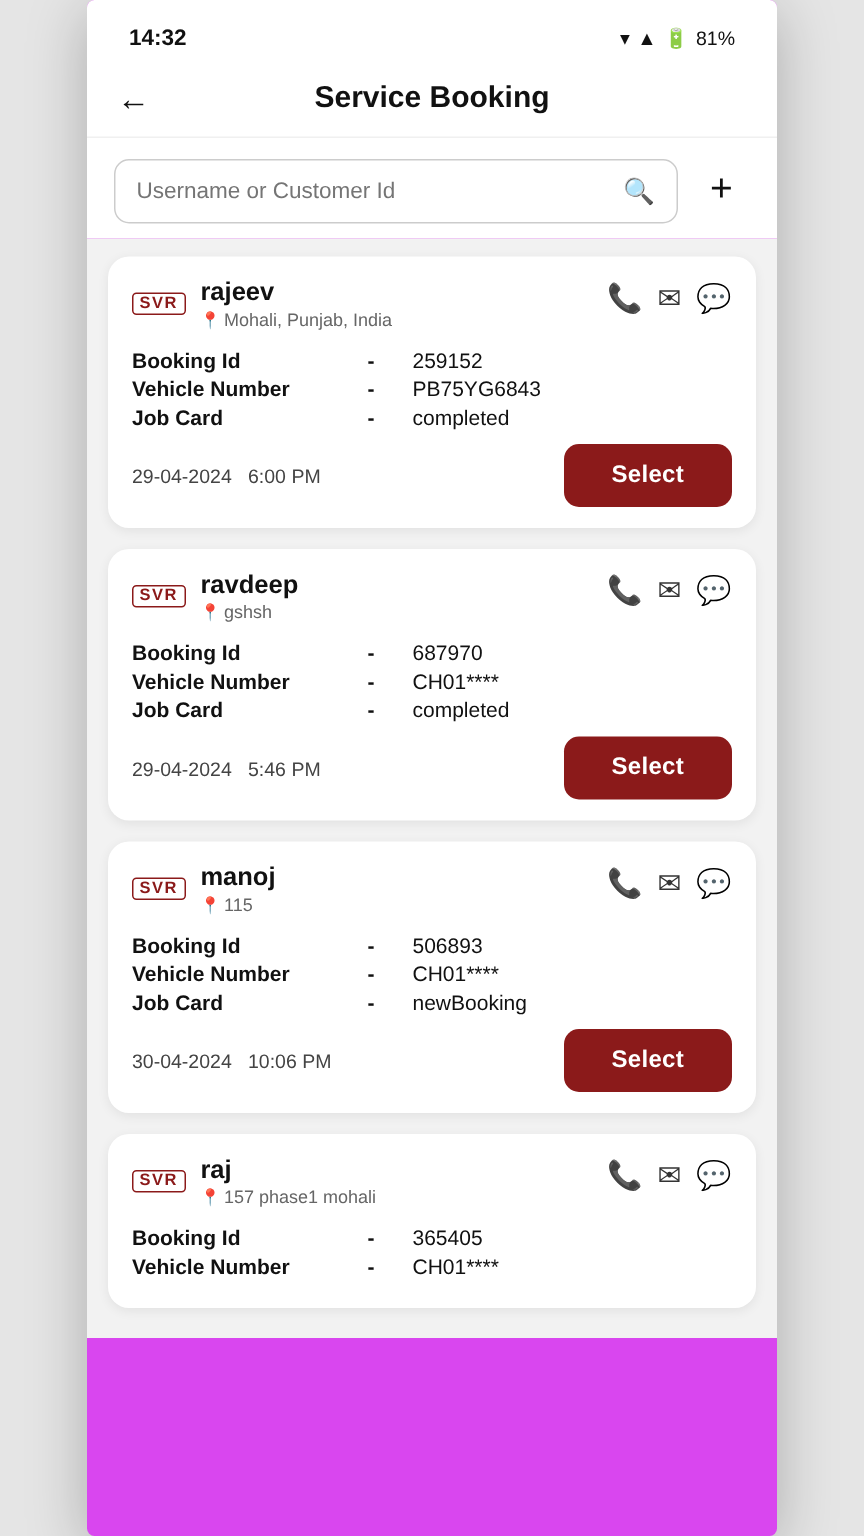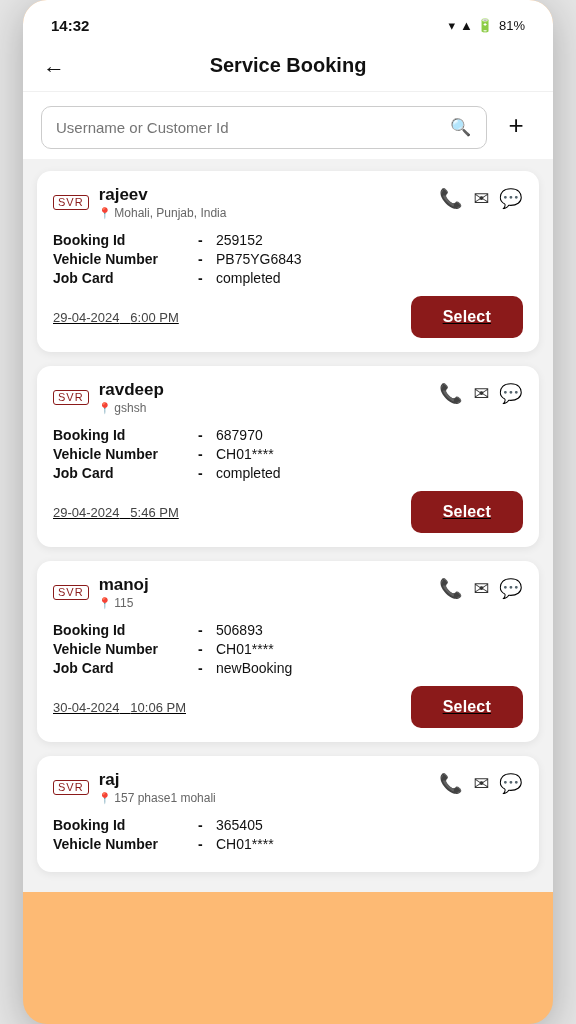--- a/index.html
+++ b/index.html
@@ -8,24 +8,24 @@
     body {
       width: 576px;
       min-height: 1024px;
       background: #e5e5e5;
       font-family: 'Segoe UI', Arial, sans-serif;
       display: flex;
       justify-content: center;
     }
 
     .phone-frame {
-      width: 530px;
+      width: 460px;
       min-height: 1024px;
-      background: #fdba74;
-      border-radius: 24px;
+      background: #d946ef;
+      border-radius: 5px;
       overflow: hidden;
       position: relative;
       box-shadow: 0 8px 40px rgba(0,0,0,0.25);
     }
 
     
     .status-bar {
       background: #ffffff;
       padding: 12px 28px 6px;
       display: flex;
@@ -178,20 +178,21 @@
 
     
     .card-details {
       margin-bottom: 10px;
     }
     .detail-row {
       display: flex;
       align-items: baseline;
       margin-bottom: 3px;
       font-size: 14px;
+      gap: 12px;
     }
     .detail-label {
       width: 145px;
       font-weight: 600;
       color: #111;
       font-size: 14px;
     }
     .detail-dash {
       width: 18px;
       color: #111;
@@ -202,21 +203,20 @@
       font-weight: 400;
       font-size: 14px;
     }
 
     
     .card-footer {
       display: flex;
       align-items: center;
       justify-content: space-between;
       margin-top: 8px;
-      text-decoration: underline;
     }
     .card-datetime {
       font-size: 13px;
       color: #444;
       font-weight: 500;
     }
     .select-btn {
       background: #8b1a1a;
       color: #ffffff;
       border: none;
@@ -235,21 +235,21 @@
       margin-bottom: 0;
       padding: 14px 16px 10px;
       box-shadow: 0 2px 8px rgba(0,0,0,0.07);
       overflow: hidden;
       max-height: 120px;
     }
 
     
     .svr-logo-text {
       font-size: 11px;
-      font-weight: 400;
+      font-weight: 700;
       color: #8b1a1a;
       border: 1.5px solid #8b1a1a;
       border-radius: 3px;
       padding: 1px 4px;
       letter-spacing: 1px;
       line-height: 1;
       display: inline-block;
     }
   </style>
 </head>

